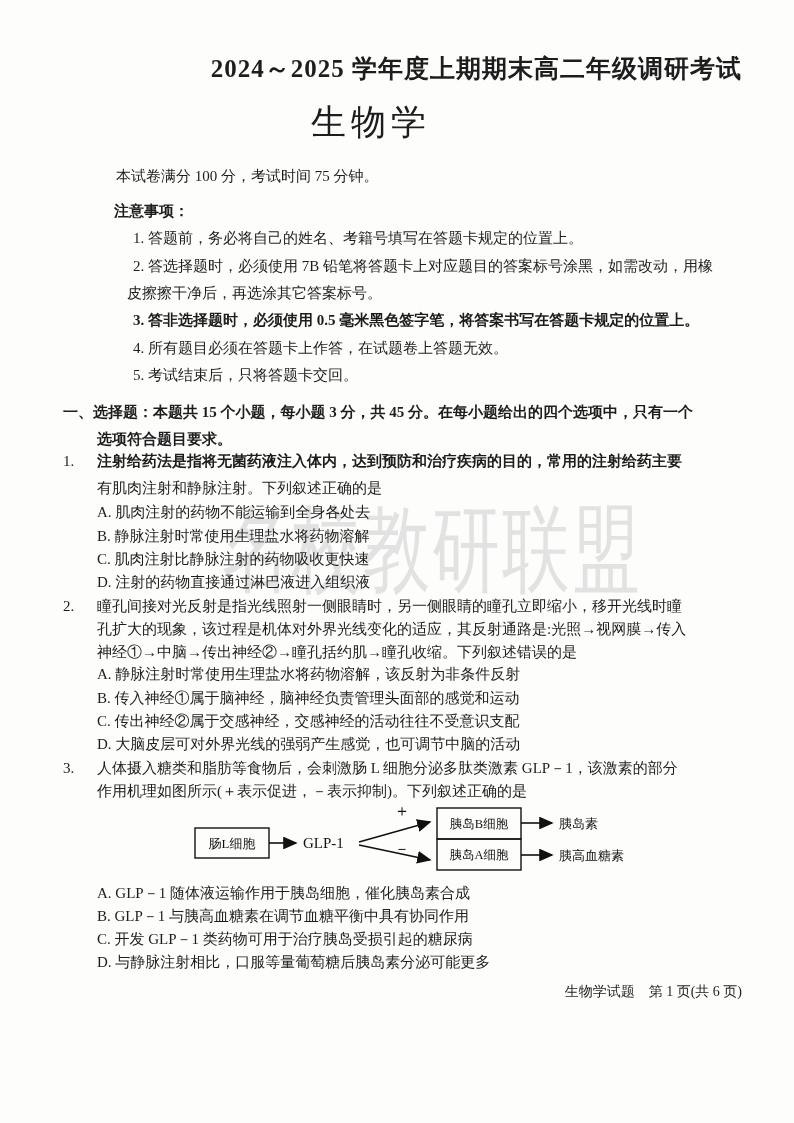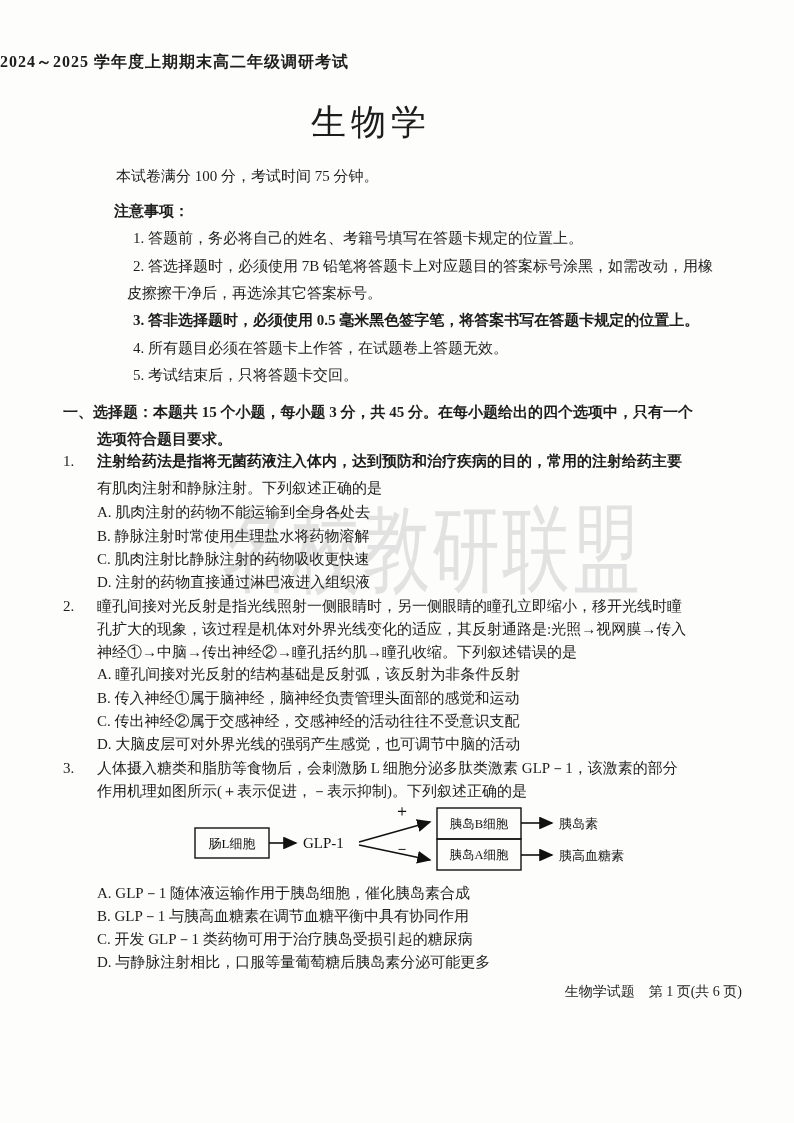--- a/index.html
+++ b/index.html
@@ -4,22 +4,22 @@
 <style>
   html,body { margin:0; padding:0; background:#ffffff; }
   .page {
     position:relative; width:794px; height:1123px; margin:0 auto;
     background:#fdfdfc; color:#1d1d1d; overflow:hidden;
     font-family:"Liberation Serif","DejaVu Serif",serif;
   }
   .line { position:absolute; white-space:nowrap; font-size:15px; line-height:1.25; z-index:2; }
   .bold { font-weight:bold; }
   .session-title {
-    position:absolute; top:52px; left:0; width:742px; text-align:left;
-    font-size:16px; font-weight:bold; letter-spacing:1px; z-index:2;
+    position:absolute; top:52px; left:0; width:742px; text-align:right;
+    font-size:25px; font-weight:bold; letter-spacing:1px; z-index:2;
   }
   .subject-title {
     position:absolute; top:99px; left:0; width:742px; text-align:center;
     font-size:35px; font-weight:normal; letter-spacing:5px; z-index:2;
   }
   .watermark {
     position:absolute; left:222px; top:487px; z-index:1;
     font-size:68px; letter-spacing:2px; color:#c6c6c6; opacity:0.48;
     transform:scaleY(1.4); transform-origin:left top; white-space:nowrap;
   }
@@ -60,21 +60,21 @@
   <div class="line" style="left:97px;top:479px;">有肌肉注射和静脉注射。下列叙述正确的是</div>
   <div class="line" style="left:97px;top:503px;">A. 肌肉注射的药物不能运输到全身各处去</div>
   <div class="line" style="left:97px;top:527px;">B. 静脉注射时常使用生理盐水将药物溶解</div>
   <div class="line" style="left:97px;top:550px;">C. 肌肉注射比静脉注射的药物吸收更快速</div>
   <div class="line" style="left:97px;top:573px;">D. 注射的药物直接通过淋巴液进入组织液</div>
 
   <div class="line" style="left:63px;top:597px;">2.</div>
   <div class="line" style="left:97px;top:597px;">瞳孔间接对光反射是指光线照射一侧眼睛时，另一侧眼睛的瞳孔立即缩小，移开光线时瞳</div>
   <div class="line" style="left:97px;top:620px;">孔扩大的现象，该过程是机体对外界光线变化的适应，其反射通路是:光照→视网膜→传入</div>
   <div class="line" style="left:97px;top:643px;">神经①→中脑→传出神经②→瞳孔括约肌→瞳孔收缩。下列叙述错误的是</div>
-  <div class="line" style="left:97px;top:665px;">A. 瞳孔间接对光反射的结构基础是反射弧，该反射为非条件反射</div>
+  <div class="line" style="left:97px;top:665px;">A. 静脉注射时常使用生理盐水将药物溶解，该反射为非条件反射</div>
   <div class="line" style="left:97px;top:689px;">B. 传入神经①属于脑神经，脑神经负责管理头面部的感觉和运动</div>
   <div class="line" style="left:97px;top:712px;">C. 传出神经②属于交感神经，交感神经的活动往往不受意识支配</div>
   <div class="line" style="left:97px;top:735px;">D. 大脑皮层可对外界光线的强弱产生感觉，也可调节中脑的活动</div>
 
   <div class="line" style="left:63px;top:759px;">3.</div>
   <div class="line" style="left:97px;top:759px;">人体摄入糖类和脂肪等食物后，会刺激肠 L 细胞分泌多肽类激素 GLP－1，该激素的部分</div>
   <div class="line" style="left:97px;top:782px;">作用机理如图所示(＋表示促进，－表示抑制)。下列叙述正确的是</div>
 
   <svg class="diagram" width="480" height="85" viewBox="0 0 480 85">
     <defs>

